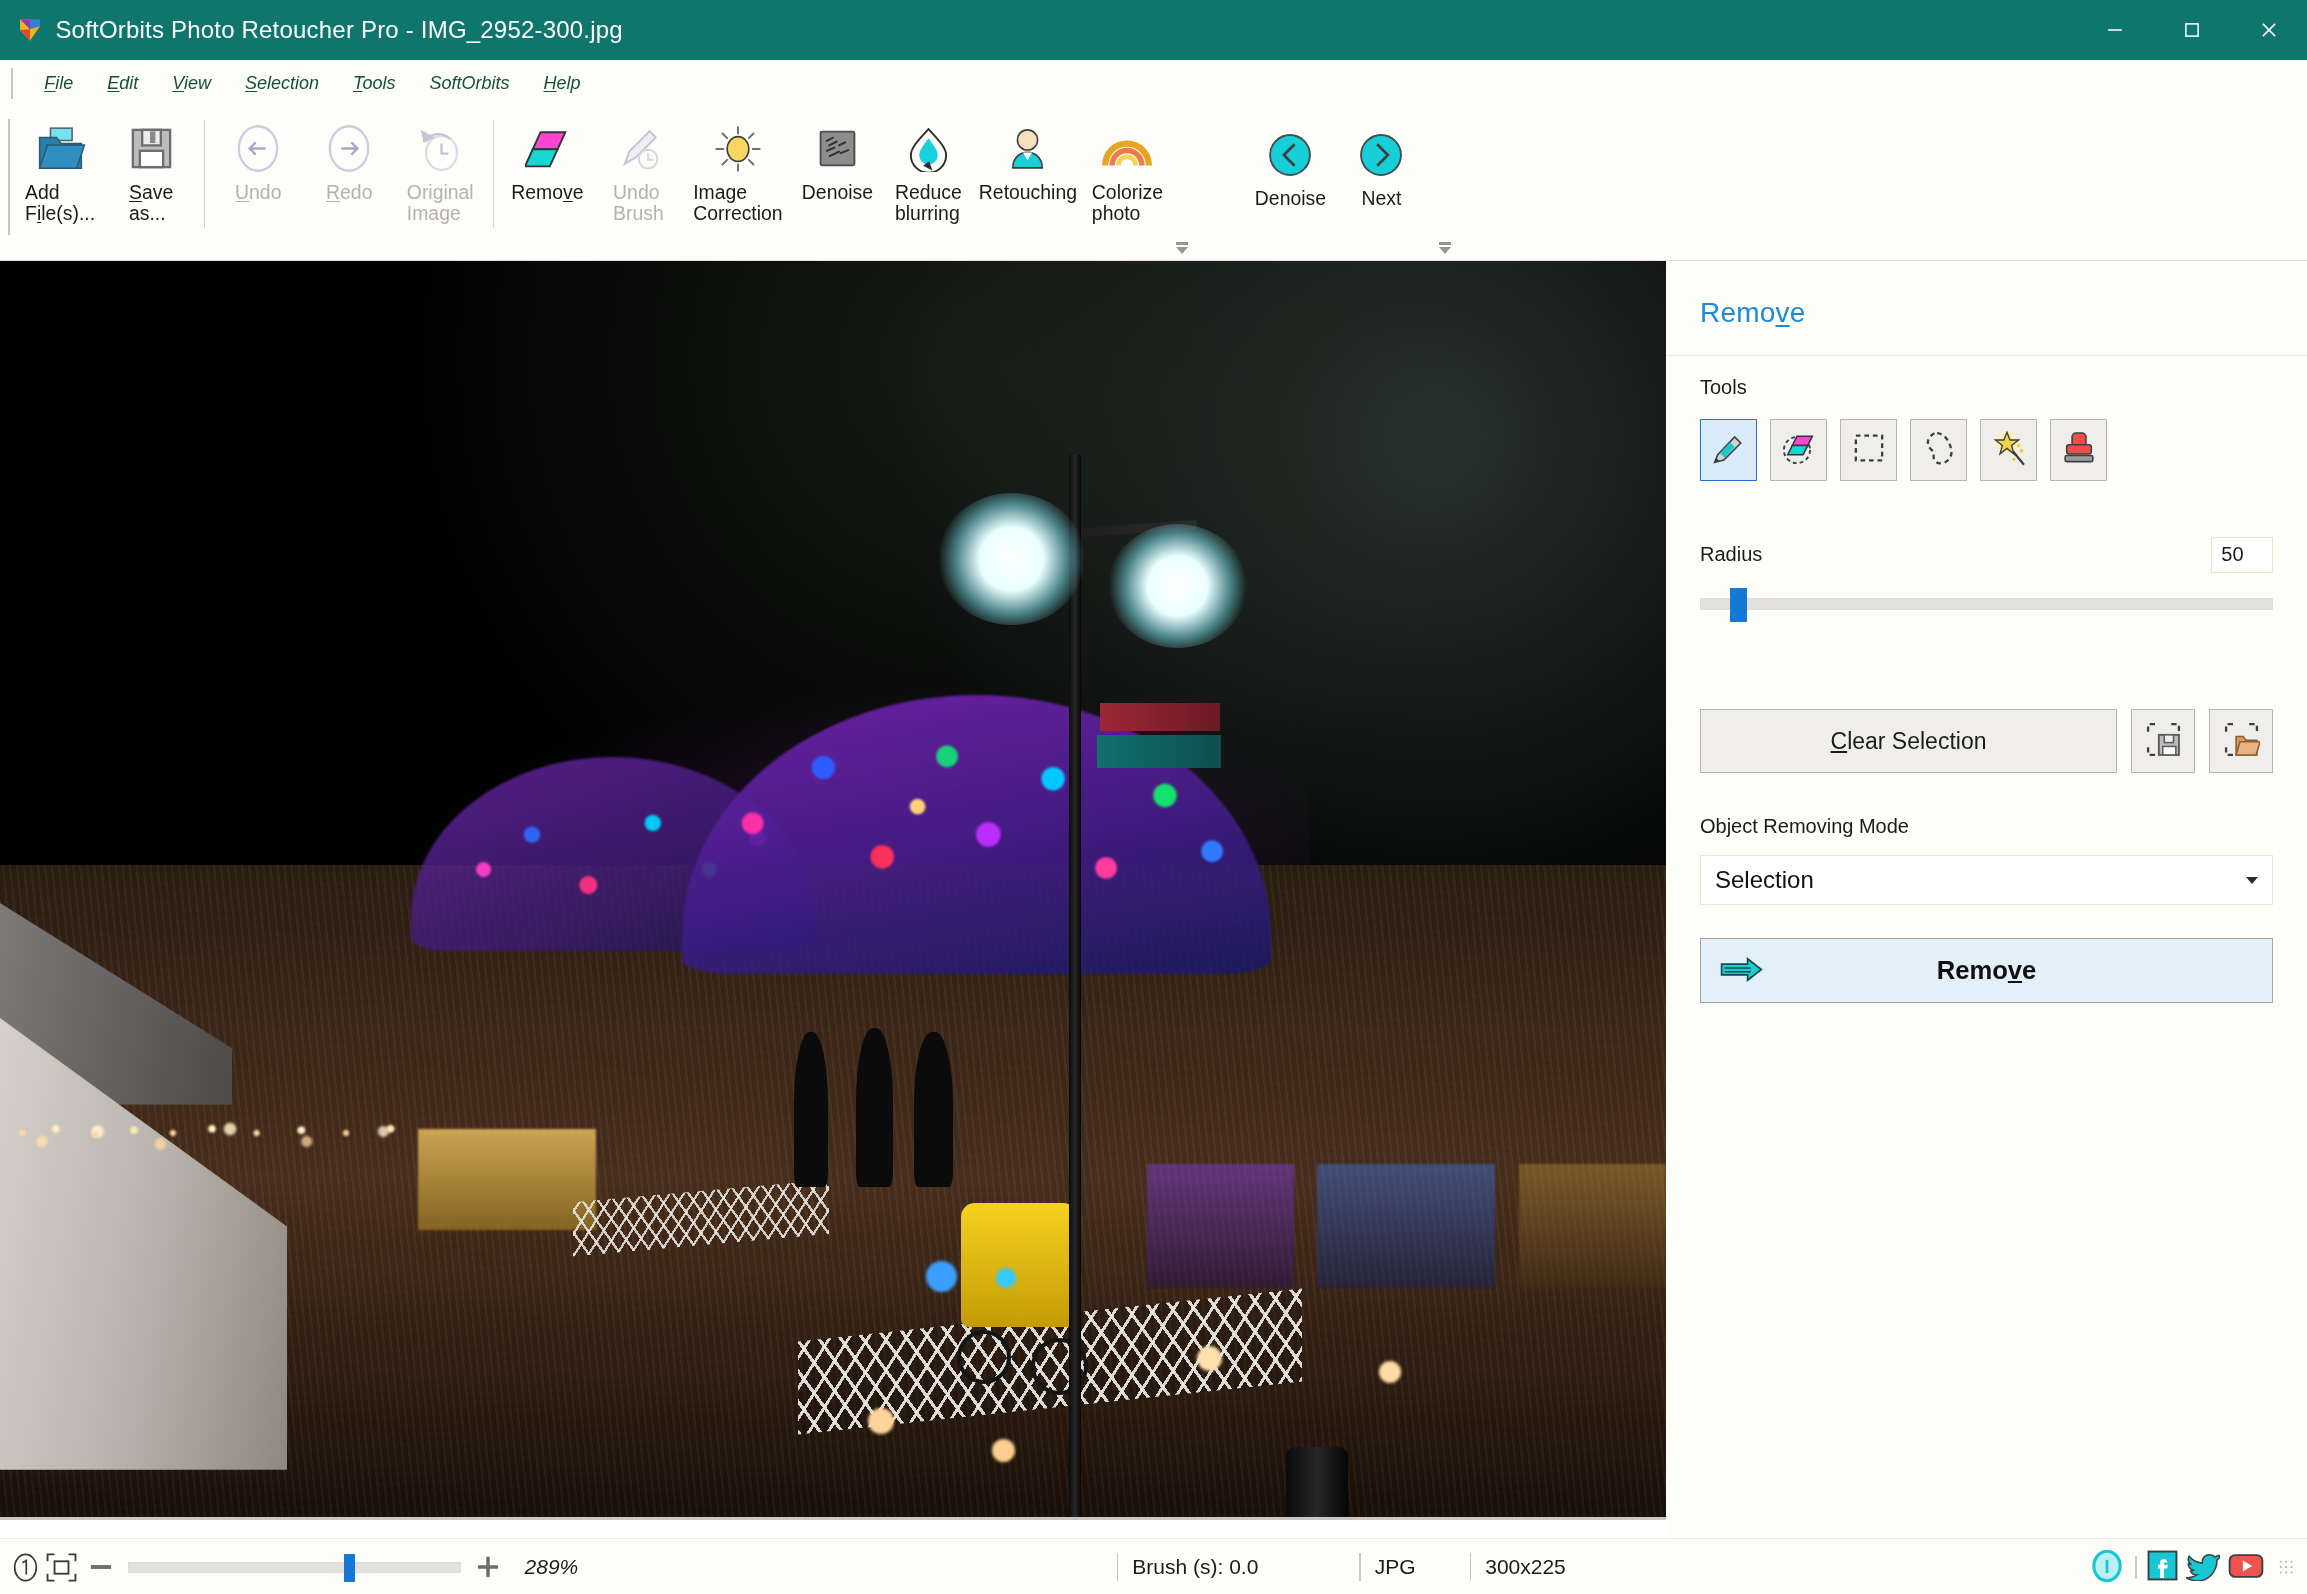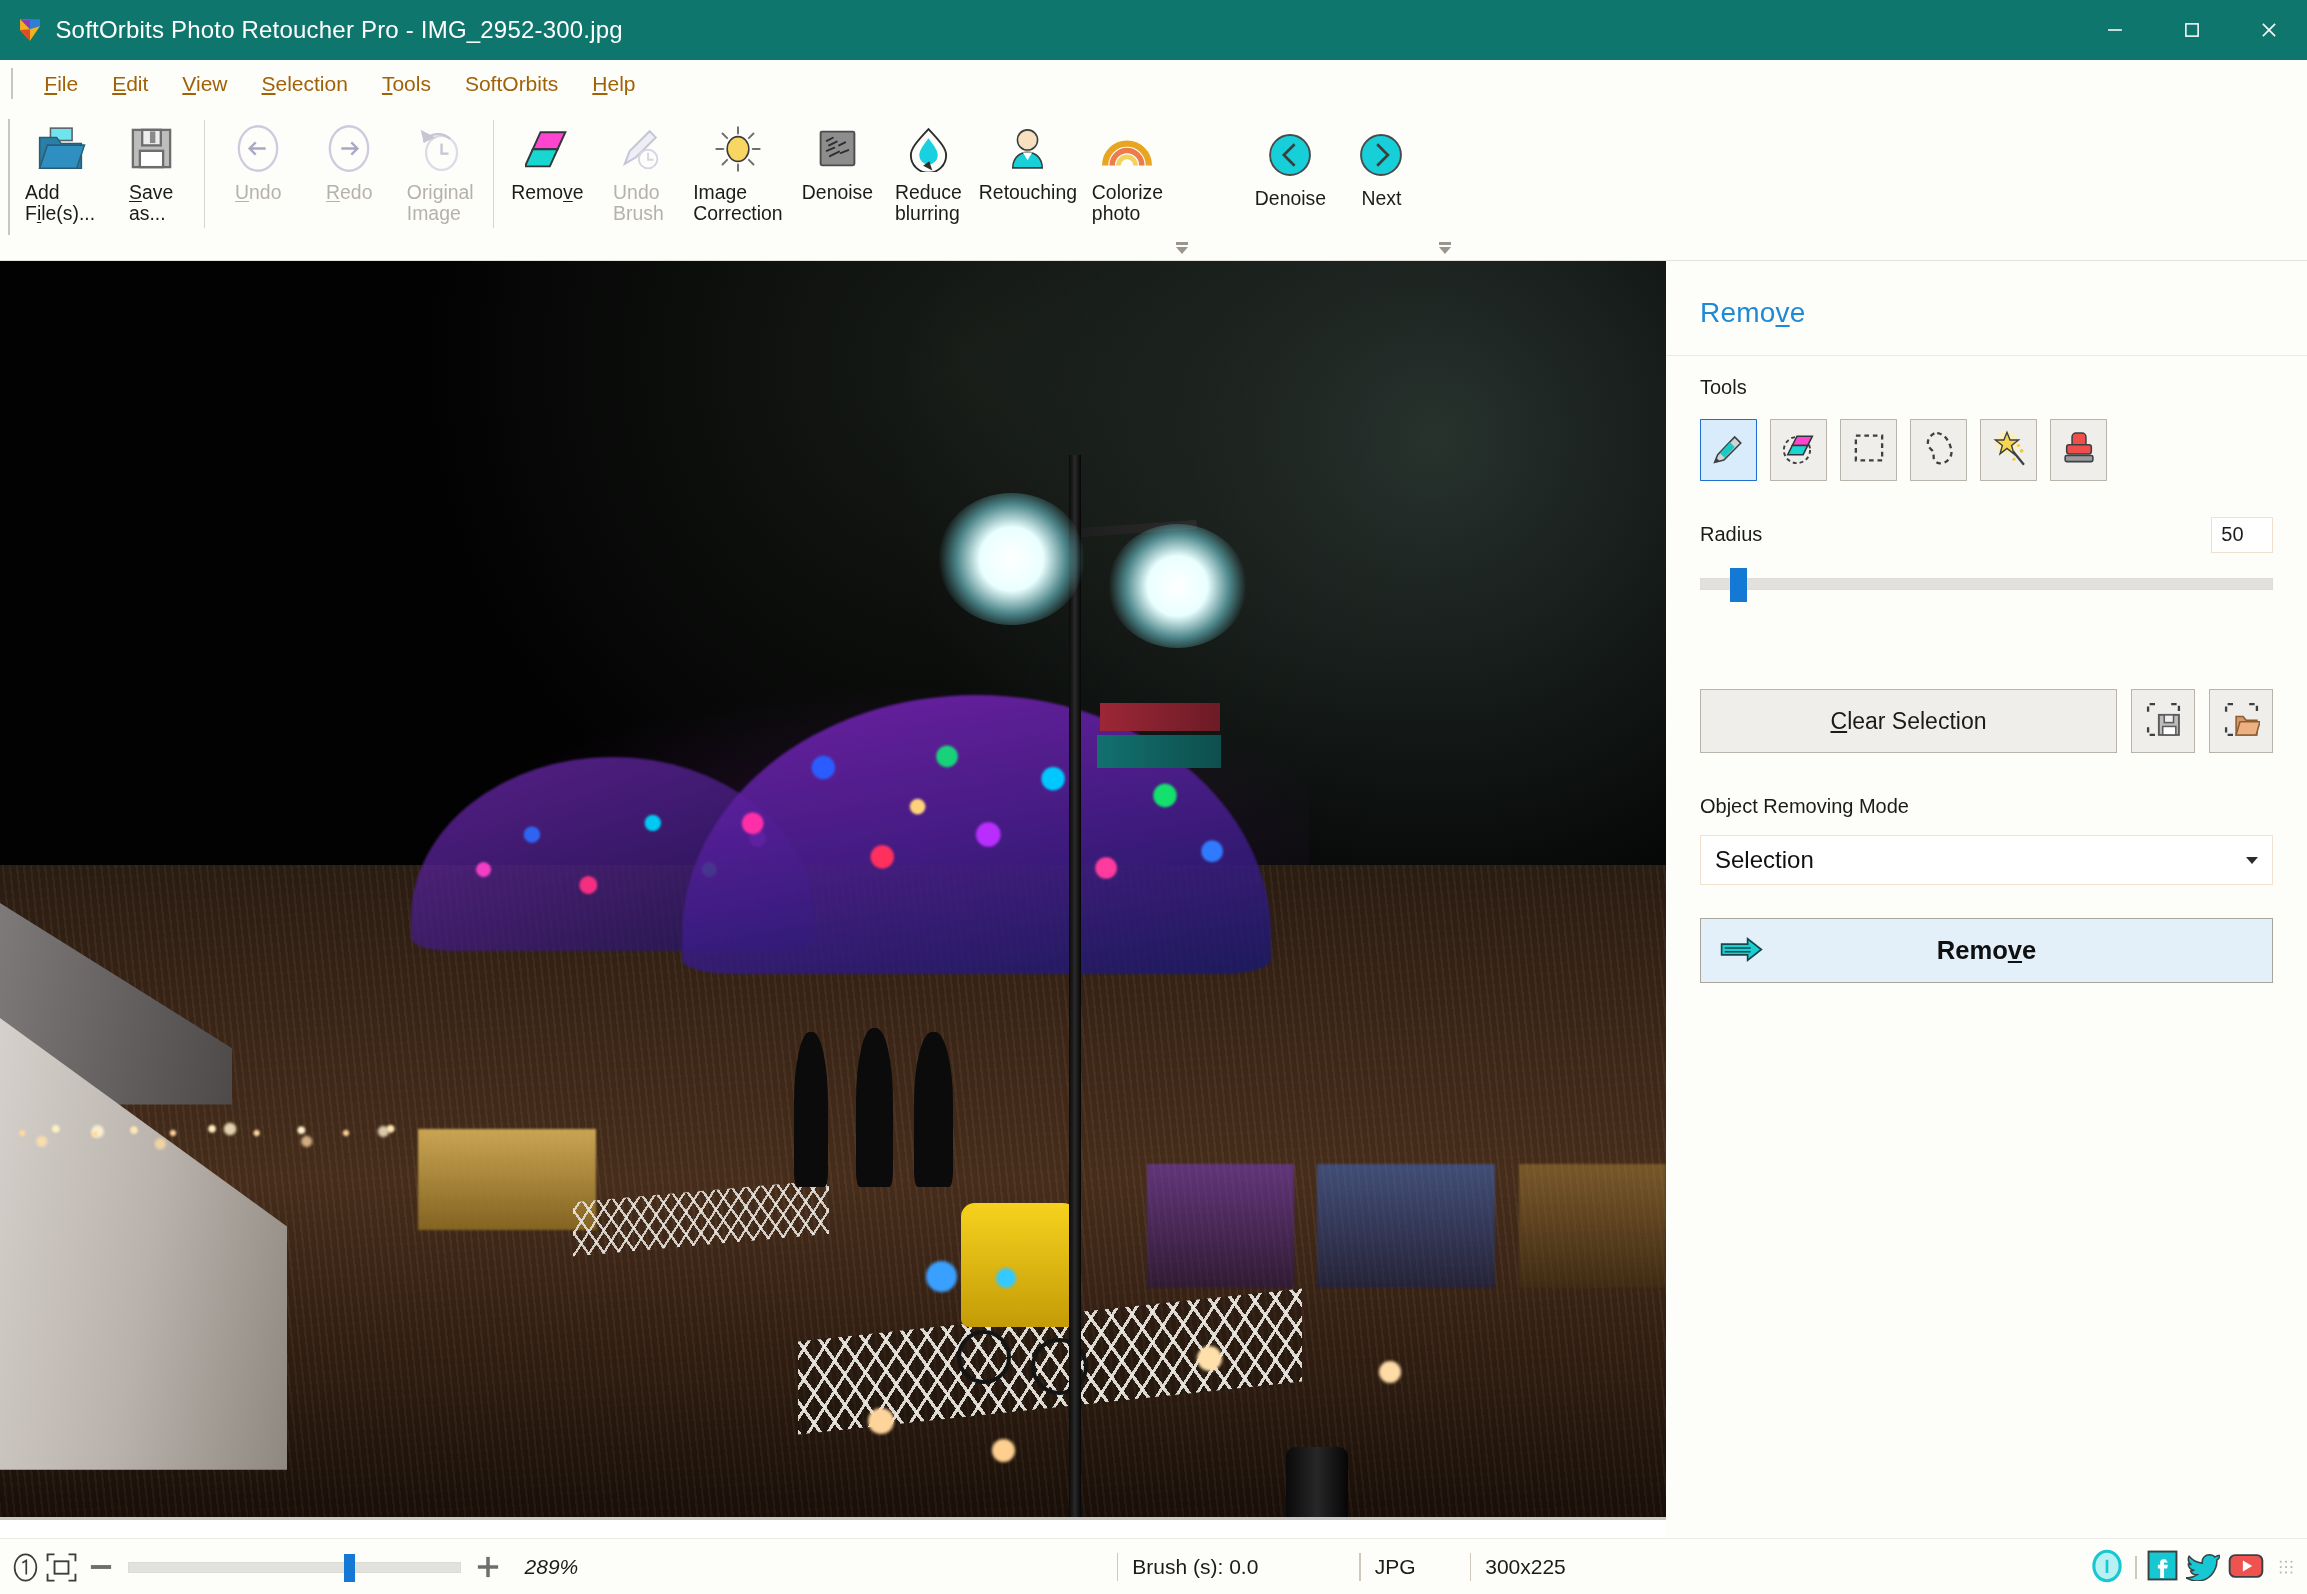--- a/index.html
+++ b/index.html
@@ -22,21 +22,21 @@
   .tb-btn { width:77px; height:60px; display:flex; align-items:center; justify-content:center; }
   .tb-btn svg { display:block; }
 
   
   .menubar {
     height:48px; flex:0 0 48px; background:#fdfdfa;
     display:flex; align-items:center; padding-left:11px;
     border-bottom:0.8px solid #fdfdfa;
   }
   .menu-grip { width:2.3px; height:31px; background:#c8c6c0; margin-right:14px; }
-  .menu-item { font-size:21px; color:#a16207; padding:4.6px 17px; white-space:nowrap; }
+  .menu-item { font-size:18px; color:#14532d; padding:4.6px 17px; white-space:nowrap;font-style:italic; }
   .menu-item u { text-decoration:underline; text-underline-offset:2.3px; }
 
   
   .ribbon {
     height:153px; flex:0 0 153px; background:#fdfdfa;
     display:flex; align-items:stretch; position:relative;
     border-bottom:0.8px solid #e3e1dc;
   }
   .rib-grip { width:2.3px; height:116px; background:#c8c6c0; margin:11px 4.6px 0 7.7px; }
   .rib-group { display:flex; align-items:flex-start; position:relative; padding-top:7.7px; }
@@ -191,21 +191,21 @@
   .panel-head u { text-decoration:underline; text-underline-offset:3.1px; }
   .panel-rule { height:0.8px; background:#eceae5; margin:26px 0 0 0; }
   .panel-body { padding:0 34px; }
   .sec-label { font-size:20px; color:#1b1b1b; margin-top:20px; }
   .tools-row { display:flex; gap:13px; margin-top:20px; }
   .tool-btn {
     width:57px; height:62px; border:0.8px solid #b8b4ac; background:#efeeea;
     display:flex; align-items:center; justify-content:center; border-radius:0.8px;
   }
   .tool-btn.active { background:#d9ecfb; border:1.5px solid #1e6fd0; }
-  .radius-row { display:flex; align-items:center; justify-content:space-between; margin-top:36px;gap:36px; }
+  .radius-row { display:flex; align-items:center; justify-content:space-between; margin-top:56px;gap:36px; }
   .radius-label { font-size:20px; color:#1b1b1b; }
   .radius-box {
     width:62px; height:36px; border:0.8px solid #f2dfcc; background:#ffffff;
     font-size:20px; color:#1b1b1b; display:flex; align-items:center; padding-left:9.3px;
   }
   .slider { position:relative; height:12.4px; margin-top:25px; background:#e3e1dd; border:0.8px solid #dedcd7; }
   .slider .thumb { position:absolute; top:-11px; left:29.4px; width:17px; height:34px; background:#1379d4; }
   .clear-row { display:flex; align-items:center; gap:14px; margin-top:99px; }
   .clear-btn {
     flex:1 1 auto; height:64px; border:0.8px solid #b8b4ac; background:#efeeea;

